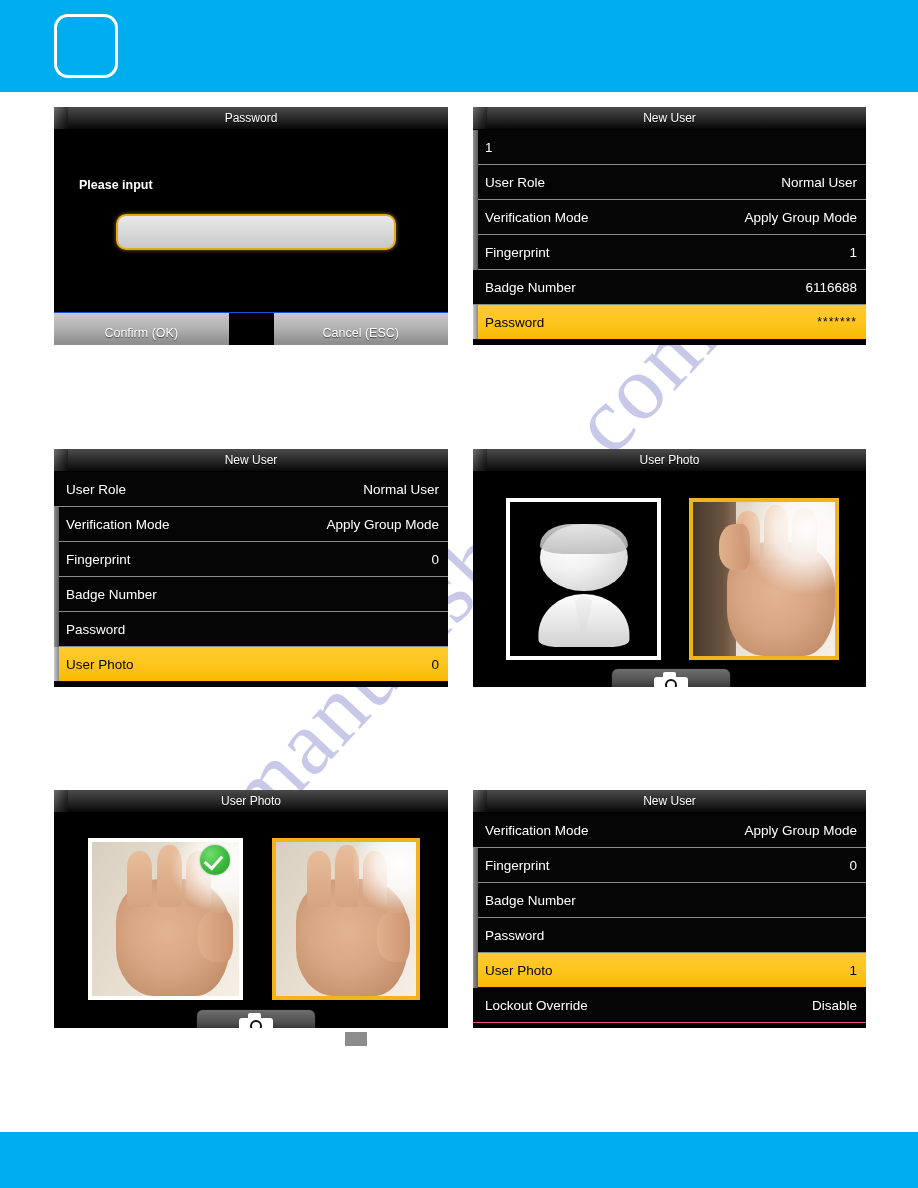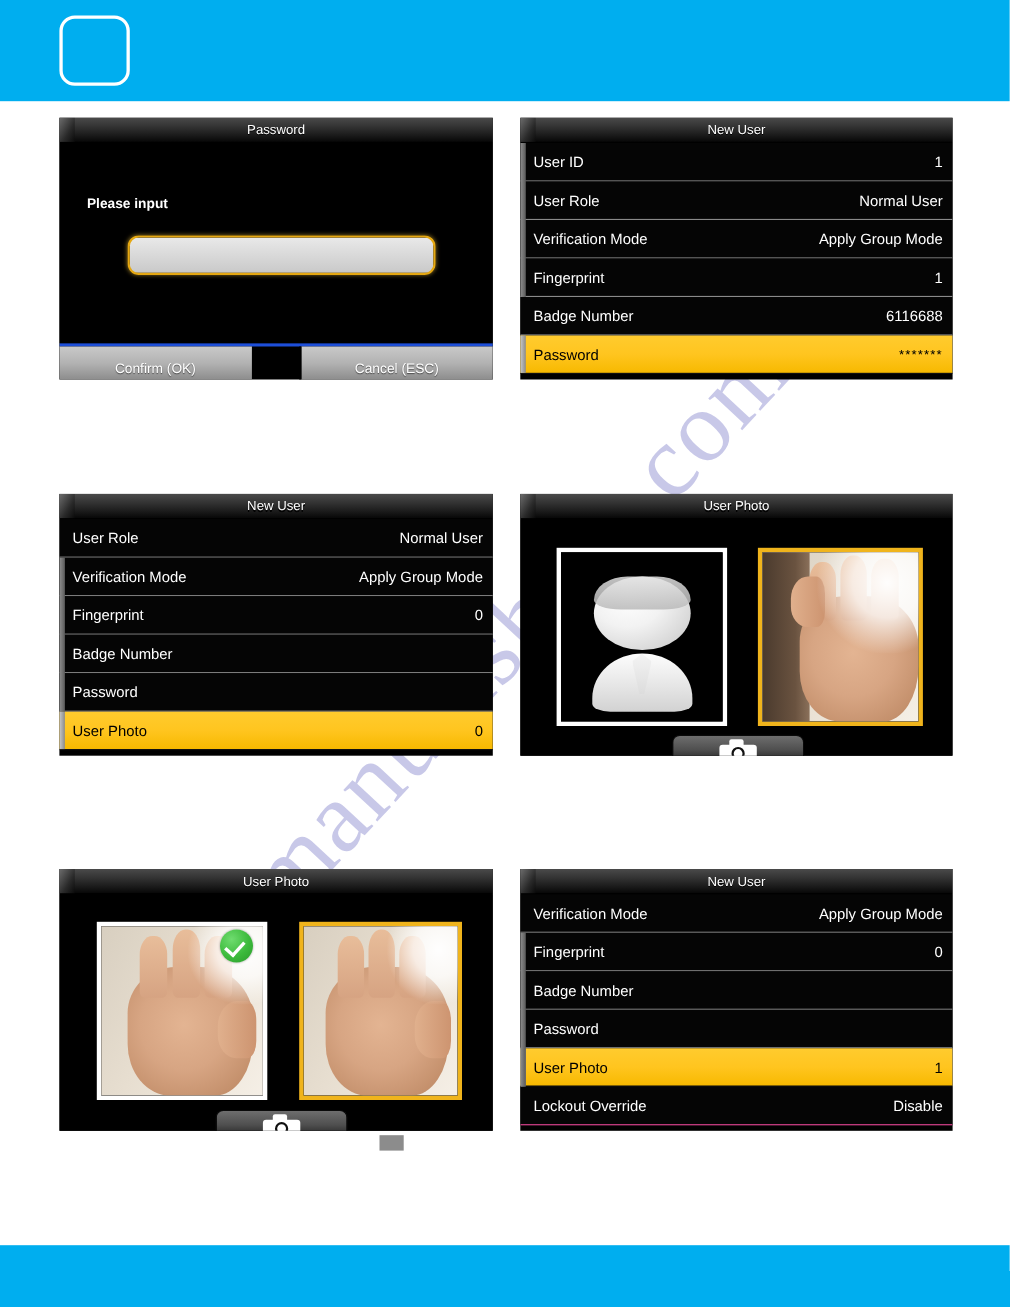--- a/index.html
+++ b/index.html
@@ -106,21 +106,21 @@
     position:absolute;left:25px;top:48px;
     color:#ffffff;font-size:12.5px;font-weight:bold;
   }
   .pw-field{
     position:absolute;left:62px;top:84px;width:280px;height:36px;
     border:2px solid #e5a812;border-radius:10px;
     background:linear-gradient(to bottom,#e9e9e9 0%,#dcdcdc 40%,#c9c9c9 100%);
     box-shadow:0 0 4px rgba(250,200,60,.55);
     box-sizing:border-box;
   }
-  .pw-buttons{display:flex;height:40px;border-top:3px solid #1d4ed8;}
+  .pw-buttons{display:flex;height:40px;border-top:1px solid #1d4ed8;}
   .btn{
     flex:1;
     display:flex;align-items:center;justify-content:center;
     color:#ffffff;font-size:12.5px;
     background:linear-gradient(to bottom,#c9c9c9 0%,#b2b2b2 38%,#909090 72%,#8a8a8a 100%);
     text-shadow:0 1px 1px rgba(0,0,0,.55);
     box-sizing:border-box;
   }
   .btn+.btn{border-left:2px solid #000;margin-left:43px;}
 
@@ -247,21 +247,20 @@
 </div>
 
 <div class="panel" style="left:473px;top:107px;width:393px;height:238px;">
   <div class="titlebar">
     <span class="tb-text">New User</span>
   </div>
   <div class="list">
     <div class="scrollbar" style="top:0;height:140px;"></div>
 
     <div class="row">
-      <span class="lbl">User ID</span>
       <span class="val">1</span>
     </div>
     <div class="row">
       <span class="lbl">User Role</span>
       <span class="val">Normal User</span>
     </div>
     <div class="row">
       <span class="lbl">Verification Mode</span>
       <span class="val">Apply Group Mode</span>
     </div>

